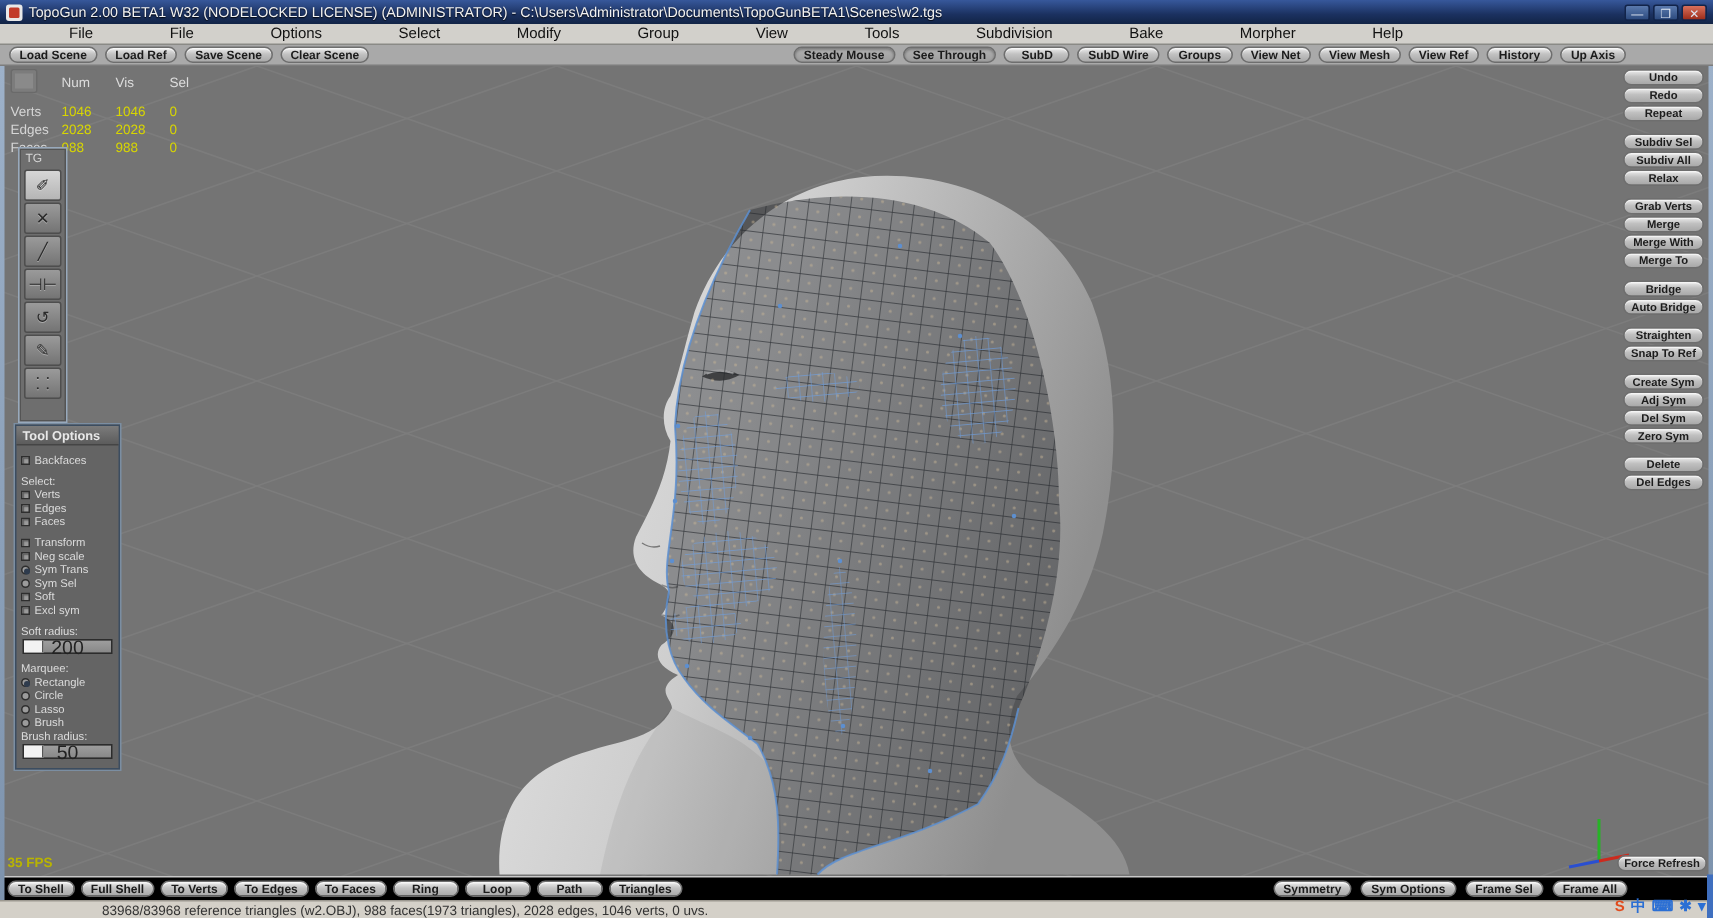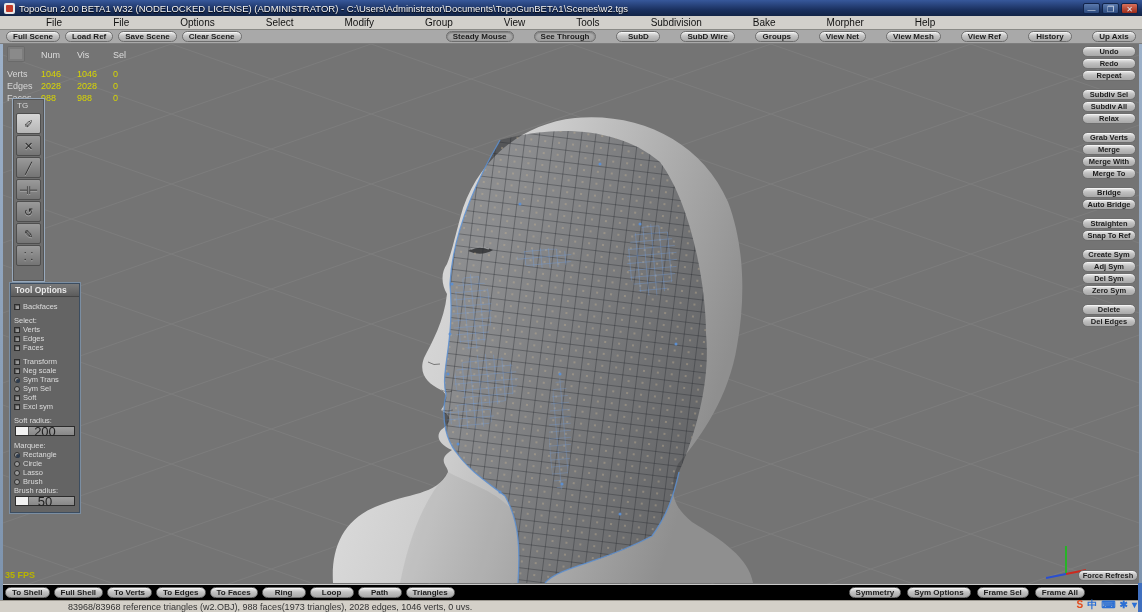--- a/index.html
+++ b/index.html
@@ -28,21 +28,21 @@
 
   
   .toolbar { position:absolute; left:0; top:30px; width:1142px; height:14px; background:#a9a9a9;
     border-bottom:1px solid #7d7d7d; display:flex; align-items:center; padding:0 6px; }
   .btn { background:linear-gradient(#efefef,#c2c2c2 45%,#a9a9a9); border:1px solid #6e6e6e;
     border-radius:6px; font-size:8px; font-weight:bold; color:#1c1c1c; text-align:center;
     height:11px; line-height:9px; padding:0 6px; white-space:nowrap;
     box-shadow:inset 0 1px 0 rgba(255,255,255,.55); cursor:default; }
   .btn.pressed { background:linear-gradient(#b2b2b2,#9e9e9e); box-shadow:inset 0 1px 2px rgba(0,0,0,.35); }
   .toolbar .left { display:flex; gap:5px; }
-  .toolbar .right { display:flex; gap:20px; margin-left:auto; }
+  .toolbar .right { display:flex; gap:5px; margin-left:auto; margin-right:52px; }
   .toolbar .right .btn { min-width:44px; }
 
   
   .viewport { position:absolute; left:0; top:44px; width:1142px; height:540px; background:#747474; overflow:hidden; }
   .edge-strip { position:absolute; top:44px; width:3px; height:556px; background:linear-gradient(#9db1c9,#7d93ad); z-index:9; }
   .edge-strip.left { left:0; } .edge-strip.right { right:0; }
 
   .fps { position:absolute; left:5px; top:570px; font-size:9px; font-weight:bold; color:#b9b400; z-index:5; }
 
   
@@ -134,21 +134,21 @@
     <span>View</span>
     <span>Tools</span>
     <span>Subdivision</span>
     <span>Bake</span>
     <span>Morpher</span>
     <span>Help</span>
   </div>
 
   <div class="toolbar">
     <div class="left">
-      <div class="btn">Full Scene</div>
+      <div class="btn">Load Scene</div>
       <div class="btn">Load Ref</div>
       <div class="btn">Save Scene</div>
       <div class="btn">Clear Scene</div>
     </div>
     <div class="right">
       <div class="btn pressed">Steady Mouse</div>
       <div class="btn pressed">See Through</div>
       <div class="btn">SubD</div>
       <div class="btn">SubD Wire</div>
       <div class="btn">Groups</div>

